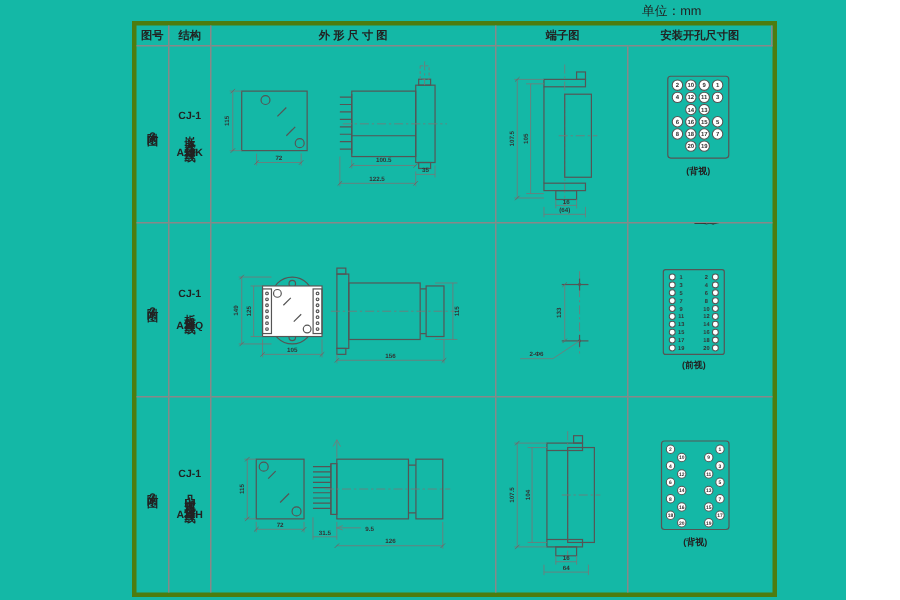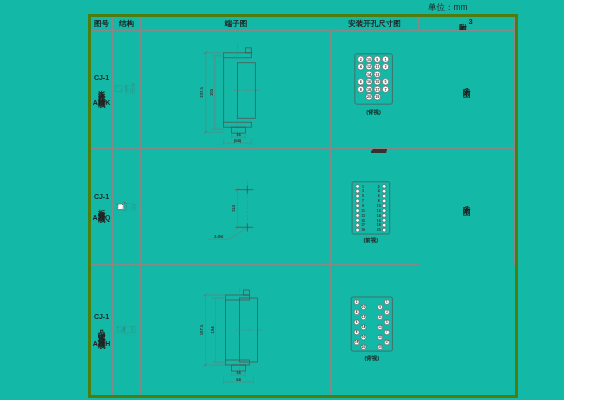--- a/index.html
+++ b/index.html
@@ -35,20 +35,21 @@
 </head>
 <body>
 
 <div id="canvas">
   <div id="unit-label">单位：mm</div>
 
   <div id="spec-table">
 
     <div class="cell hdr">图号</div>
     <div class="cell hdr">结构</div>
+    <div class="cell hdr">外 形 尺 寸 图</div>
     <div class="cell hdr lastcol">端子图</div>
     <div class="cell hdr">安装开孔尺寸图</div>
 
     <div class="cell">
       <span class="vtext-cn">附图3</span>
     </div>
     <div class="cell structcell">
       <span class="model">CJ-1</span>
       <span class="vtext-cn">嵌入式后接线</span>
       <span class="code">A11K</span>

